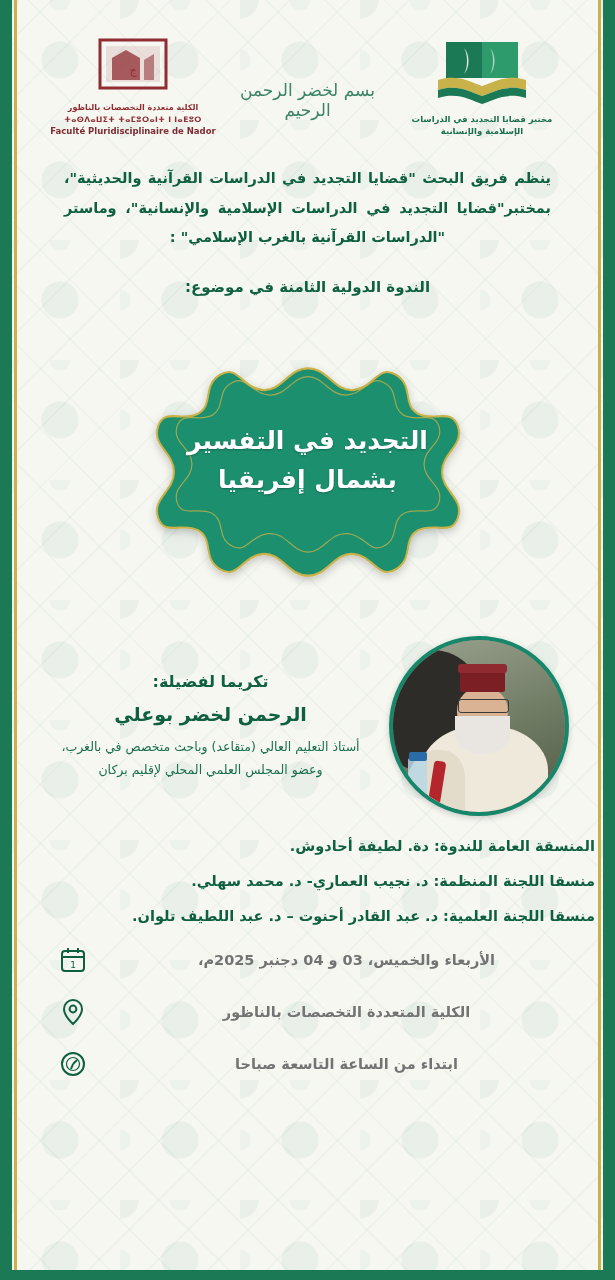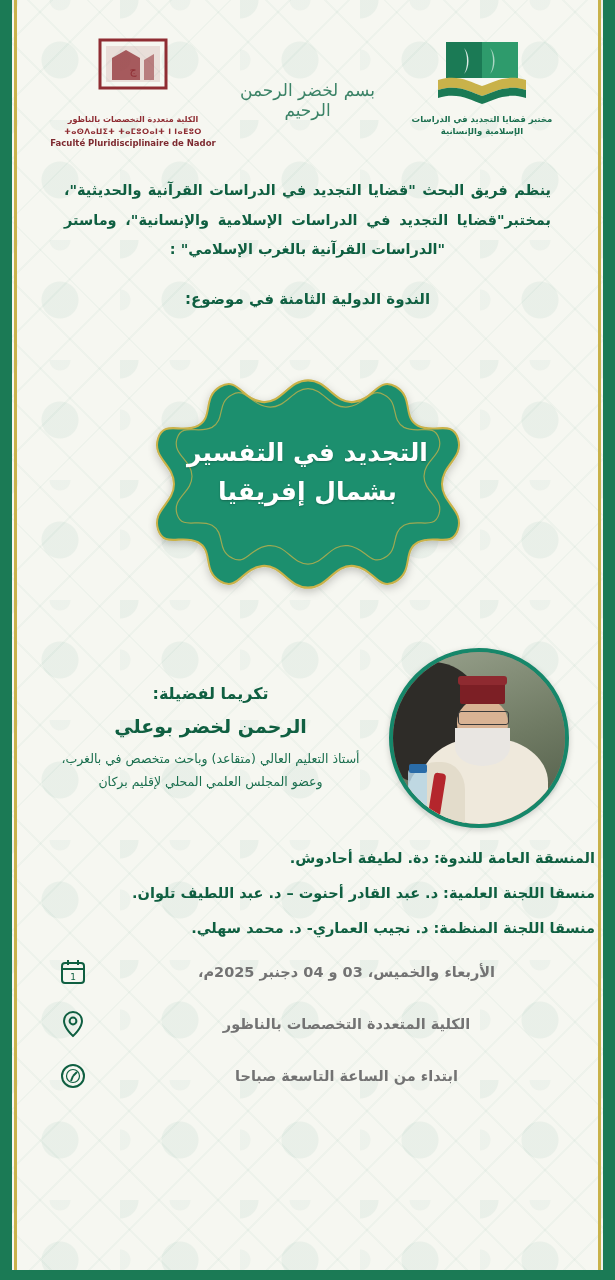--- a/index.html
+++ b/index.html
@@ -89,21 +89,21 @@
     color: #1b6f4f;
     font-size: 17px;
     font-family: "DejaVu Serif", "Liberation Serif", serif;
     opacity: .85;
   }
   .logo-left-caption {
     color: #8f2d33;
     font-size: 8px;
     font-weight: bold;
     line-height: 1.5;
-    margin-top: 16px;
+    margin-top: 4px;
   }
   .logo-left-caption .fr { color: #7e2a30; font-size: 8.5px; }
   .logo-left-caption .tif { color: #8f2d33; font-size: 7.5px; letter-spacing: .4px; }
 
   
   .logo-svg-right { display: block; margin: 0 auto; }
   .logo-svg-left { display: block; margin: 0 auto; }
 
   
   .intro {
@@ -363,22 +363,22 @@
         <div class="honoree-name">الرحمن لخضر بوعلي</div>
         <div class="honoree-desc">
           <div>أستاذ التعليم العالي (متقاعد) وباحث متخصص في بالغرب،</div>
           <div>وعضو المجلس العلمي المحلي لإقليم بركان</div>
         </div>
       </div>
     </div>
 
     <div class="organisers">
       <div>المنسقة العامة للندوة: دة. لطيفة أحادوش.</div>
+      <div>منسقا اللجنة المنظمة: د. نجيب العماري- د. محمد سهلي.</div>
       <div>منسقا اللجنة العلمية: د. عبد القادر أحنوت – د. عبد اللطيف تلوان.</div>
-      <div>منسقا اللجنة المنظمة: د. نجيب العماري- د. محمد سهلي.</div>
     </div>
 
     <div class="info">
 
       <div class="info-row">
         <div class="info-text">الأربعاء والخميس، 03 و 04 دجنبر 2025م،</div>
         <div class="info-icon">
           <svg width="30" height="30" viewBox="0 0 30 30">
             <rect x="4" y="6" width="22" height="20" rx="3" fill="none" stroke="#0f5f41" stroke-width="2"></rect>
             <line x1="4" y1="12" x2="26" y2="12" stroke="#0f5f41" stroke-width="2"></line>

